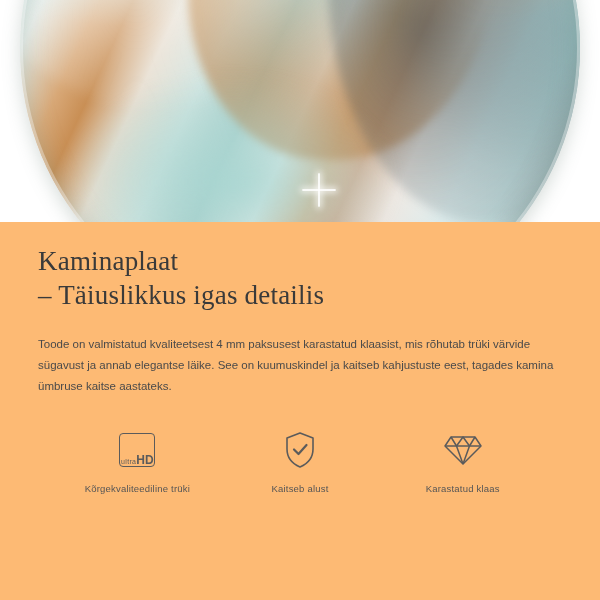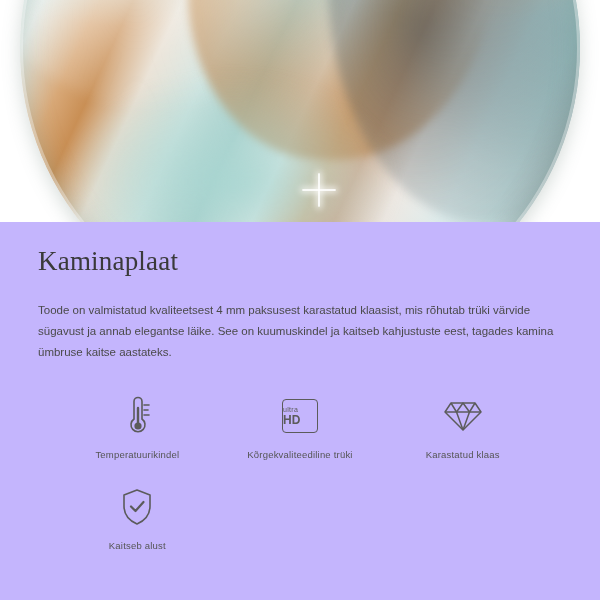--- a/index.html
+++ b/index.html
@@ -10,21 +10,21 @@
     width: 600px;
     height: 600px;
     background: #ffffff;
     font-family: "Liberation Sans", sans-serif;
     overflow: hidden;
   }
   .page {
     position: relative;
     width: 600px;
     height: 600px;
-    background: #c4b5fd;
+    background: #fdba74;
     overflow: hidden;
   }
 
   
   .hero {
     position: relative;
     width: 600px;
     height: 222px;
     overflow: hidden;
     background: #ffffff;
@@ -193,22 +193,22 @@
     font-size: 9.5px;
     color: #555555;
     letter-spacing: 0.2px;
   }
   .ultrahd-box {
     width: 34px;
     height: 32px;
     border: 1.6px solid #5b5b5b;
     border-radius: 4px;
     display: flex;
-    flex-direction: column;
-    align-items: flex-start;
+    flex-direction: row;
+    align-items: flex-end;
     justify-content: center;
     line-height: 1;
   }
   .ultrahd-box .u1 {
     font-size: 7px;
     letter-spacing: 0.3px;
     color: #5b5b5b;
     margin-bottom: 1px;
   }
   .ultrahd-box .u2 {
@@ -231,70 +231,58 @@
       <div class="swirl4"></div>
       <div class="gloss"></div>
       <div class="rim"></div>
     </div>
     <div class="hero-sparkle"></div>
   </div>
 
   <div class="content">
     <h1 class="title">
       <span>Kaminaplaat</span>
+      <span class="line2">– Täiuslikkus igas detailis</span>
     </h1>
 
     <p class="desc">Toode on valmistatud kvaliteetsest 4 mm paksusest karastatud klaasist, mis rõhutab trüki värvide sügavust ja annab elegantse läike. See on kuumuskindel ja kaitseb kahjustuste eest, tagades kamina ümbruse kaitse aastateks.</p>
 
     <div class="features">
 
-      <div class="feature">
-        <div class="feature-icon">
-          <svg width="30" height="40" viewBox="0 0 30 40" fill="none" stroke="#5b5b5b" stroke-width="1.6" stroke-linecap="round">
-            <path d="M12 5.5a4 4 0 0 1 8 0v17.5a7 7 0 1 1-8 0z"></path>
-            <circle cx="16" cy="30" r="3.6" fill="#5b5b5b" stroke="none"></circle>
-            <line x1="16" y1="12" x2="16" y2="27" stroke-width="2.4"></line>
-            <line x1="22" y1="9" x2="27" y2="9"></line>
-            <line x1="22" y1="14" x2="26" y2="14"></line>
-            <line x1="22" y1="19" x2="27" y2="19"></line>
-          </svg>
-        </div>
-        <div class="feature-label">Temperatuurikindel</div>
-      </div>
 
       <div class="feature">
         <div class="feature-icon">
           <div class="ultrahd-box">
             <span class="u1">ultra</span>
             <span class="u2">HD</span>
           </div>
         </div>
         <div class="feature-label">Kõrgekvaliteediline trüki</div>
+      </div>
+
+      <div class="feature">
+        <div class="feature-icon">
+          <svg width="34" height="40" viewBox="0 0 34 40" fill="none" stroke="#5b5b5b" stroke-width="1.6" stroke-linejoin="round" stroke-linecap="round">
+            <path d="M17 3 L30 8 V19 C30 28 24 34 17 37 C10 34 4 28 4 19 V8 Z"></path>
+            <path d="M11 19.5 L15.5 24 L23.5 15" stroke-width="2.2"></path>
+          </svg>
+        </div>
+        <div class="feature-label">Kaitseb alust</div>
       </div>
 
       <div class="feature">
         <div class="feature-icon">
           <svg width="40" height="36" viewBox="0 0 40 36" fill="none" stroke="#5b5b5b" stroke-width="1.5" stroke-linejoin="round">
             <path d="M8 5 H32 L38 14 L20 32 L2 14 Z"></path>
             <path d="M2 14 H38"></path>
             <path d="M8 5 L13.5 14 L20 32"></path>
             <path d="M32 5 L26.5 14 L20 32"></path>
             <path d="M13.5 14 L20 5 L26.5 14"></path>
           </svg>
         </div>
         <div class="feature-label">Karastatud klaas</div>
       </div>
 
-      <div class="feature">
-        <div class="feature-icon">
-          <svg width="34" height="40" viewBox="0 0 34 40" fill="none" stroke="#5b5b5b" stroke-width="1.6" stroke-linejoin="round" stroke-linecap="round">
-            <path d="M17 3 L30 8 V19 C30 28 24 34 17 37 C10 34 4 28 4 19 V8 Z"></path>
-            <path d="M11 19.5 L15.5 24 L23.5 15" stroke-width="2.2"></path>
-          </svg>
-        </div>
-        <div class="feature-label">Kaitseb alust</div>
-      </div>
-
 
 
     </div>
   </div>
 </div>
 
 </body></html>

